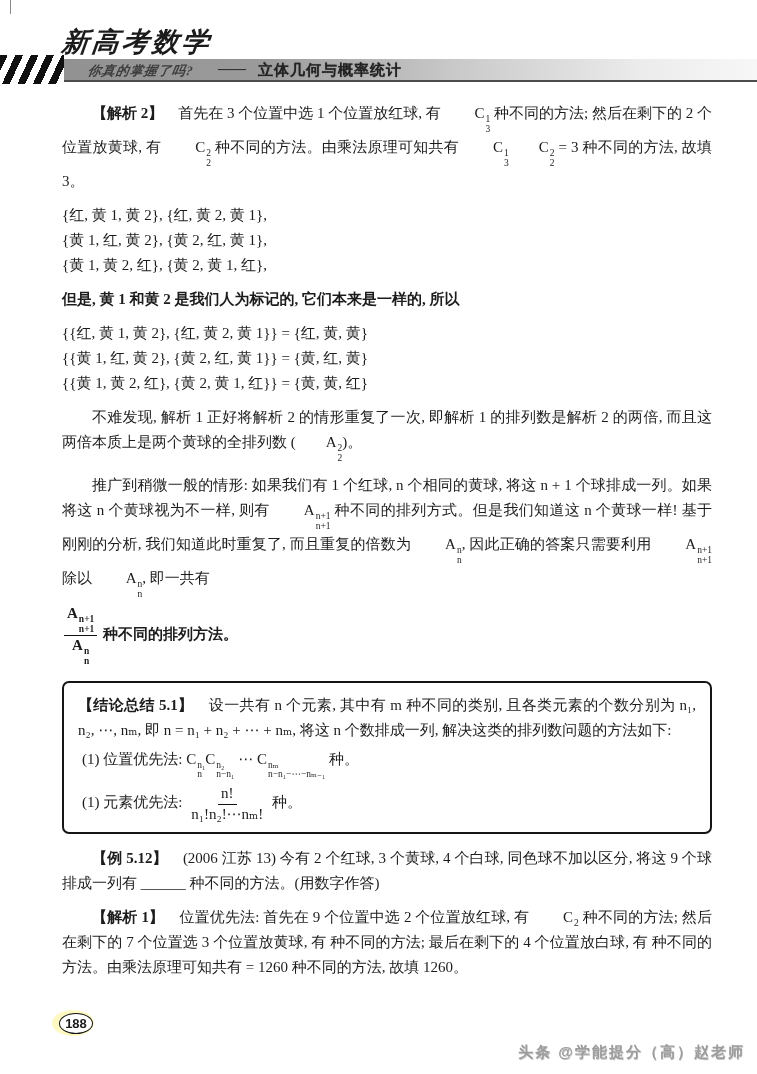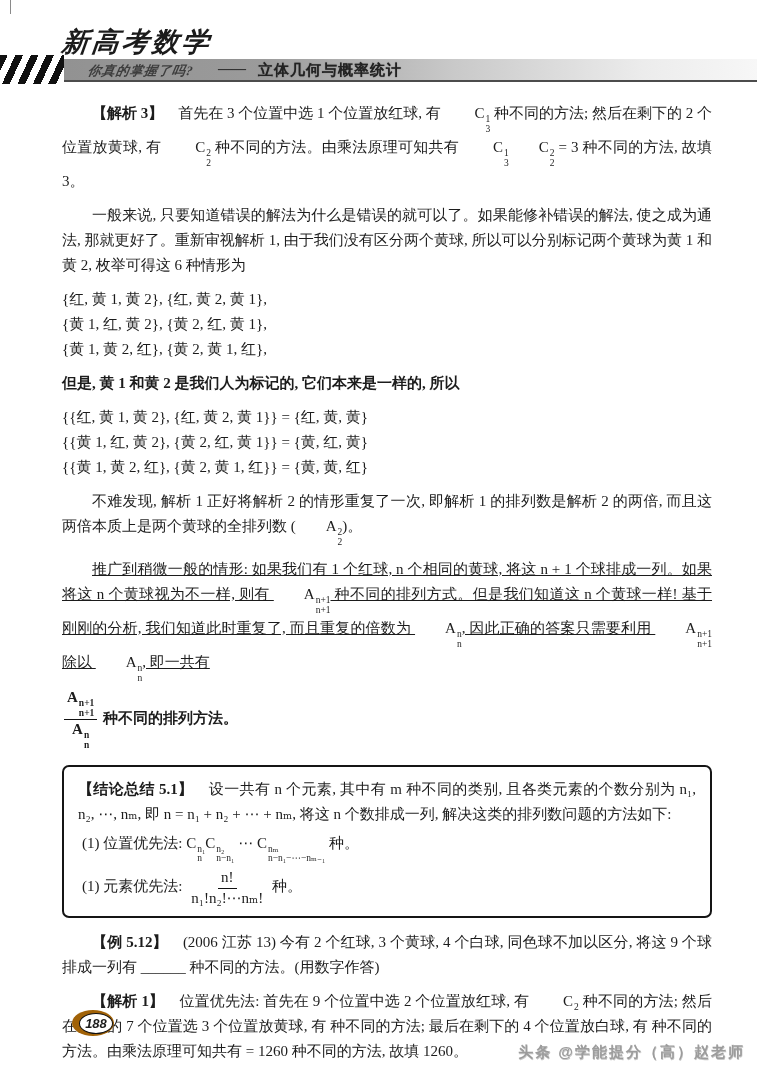--- a/index.html
+++ b/index.html
@@ -50,21 +50,21 @@
   .frac .num{border-bottom:1.4px solid #111;padding:0 3px;}
   .frac .den{padding:0 3px;}
   
   .concl-box{
     margin:14px 0 12px 0;border:2.2px solid #151515;border-radius:7px;
     padding:8px 14px 4px 14px;
   }
   .concl-box .boxp{margin:2px 0;text-align:justify;}
   .boxitem{margin:4px 4px;}
   
-  .page-badge{position:absolute;left:72px;top:1010px;width:42px;height:26px;background:#a16207;border-radius:50%;font-style:italic;}
+  .page-badge{position:absolute;left:52px;top:1010px;width:42px;height:26px;background:#fef9c3;border-radius:50%;}
   .page-badge .inner{
     position:absolute;left:7px;top:2.5px;width:32px;height:19px;background:#fff;border-radius:50%;
     border:1.5px solid #101010;display:flex;align-items:center;justify-content:center;
     font-size:13px;font-weight:bold;font-family:"Liberation Sans",sans-serif;
   }
   .watermark{
     position:absolute;right:12px;bottom:12px;
     font-size:15px;font-weight:bold;color:#9c9c9c;letter-spacing:2px;
     font-family:"Liberation Sans",sans-serif;
     text-shadow:0.5px 0.5px 0 #c9c9c9;
@@ -80,56 +80,55 @@
   <div class="banner">
     <div class="stripes"></div>
     <span class="script">你真的掌握了吗?</span>
     <span class="dash">——</span>
     <span class="btitle">立体几何与概率统计</span>
   </div>
 </header>
 
 <main>
 
-  <p class="para"><b>【解析 3】</b>　首先在 3 个位置中选 1 个位置放红球, 有 <span class="mss">C<span class="vs">
+  <p class="para"><b>【解析 2】</b>　首先在 3 个位置中选 1 个位置放红球, 有 <span class="mss">C<span class="vs">
           <span class="sp">1</span>
           <span class="sb">3</span>
         </span></span> 种不同的方法; 然后在剩下的 2 个位置放黄球, 有 <span class="mss">C<span class="vs">
           <span class="sp">2</span>
           <span class="sb">2</span>
         </span></span> 种不同的方法。由乘法原理可知共有 <span class="mss">C<span class="vs">
           <span class="sp">1</span>
           <span class="sb">3</span>
         </span></span><span class="mss">C<span class="vs">
           <span class="sp">2</span>
           <span class="sb">2</span>
         </span></span> = 3 种不同的方法, 故填 3。</p>
 
-  <p class="para">一般来说, 只要知道错误的解法为什么是错误的就可以了。如果能修补错误的解法, 使之成为通法, 那就更好了。重新审视解析 1, 由于我们没有区分两个黄球, 所以可以分别标记两个黄球为黄 1 和黄 2, 枚举可得这 6 种情形为</p>
 
   <div class="center-block">
     <div class="cline">{红, 黄 1, 黄 2}, {红, 黄 2, 黄 1},</div>
     <div class="cline">{黄 1, 红, 黄 2}, {黄 2, 红, 黄 1},</div>
     <div class="cline">{黄 1, 黄 2, 红}, {黄 2, 黄 1, 红},</div>
   </div>
 
   <p class="para noindent">但是, 黄 1 和黄 2 是我们人为标记的, 它们本来是一样的, 所以</p>
 
   <div class="center-block">
     <div class="cline">{{红, 黄 1, 黄 2}, {红, 黄 2, 黄 1}} = {红, 黄, 黄}</div>
     <div class="cline">{{黄 1, 红, 黄 2}, {黄 2, 红, 黄 1}} = {黄, 红, 黄}</div>
     <div class="cline">{{黄 1, 黄 2, 红}, {黄 2, 黄 1, 红}} = {黄, 黄, 红}</div>
   </div>
 
   <p class="para">不难发现, 解析 1 正好将解析 2 的情形重复了一次, 即解析 1 的排列数是解析 2 的两倍, 而且这两倍本质上是两个黄球的全排列数 (<span class="mss">A<span class="vs">
           <span class="sp">2</span>
           <span class="sb">2</span>
         </span></span>)。</p>
 
-  <p class="para" style="margin-bottom:4px;text-decoration:underline;">推广到稍微一般的情形: 如果我们有 1 个红球, n 个相同的黄球, 将这 n + 1 个球排成一列。如果将这 n 个黄球视为不一样, 则有 <span class="mss">A<span class="vs">
+  <p class="para" style="margin-bottom:4px;">推广到稍微一般的情形: 如果我们有 1 个红球, n 个相同的黄球, 将这 n + 1 个球排成一列。如果将这 n 个黄球视为不一样, 则有 <span class="mss">A<span class="vs">
           <span class="sp">n+1</span>
           <span class="sb">n+1</span>
         </span></span> 种不同的排列方式。但是我们知道这 n 个黄球一样! 基于刚刚的分析, 我们知道此时重复了, 而且重复的倍数为 <span class="mss">A<span class="vs">
           <span class="sp">n</span>
           <span class="sb">n</span>
         </span></span>, 因此正确的答案只需要利用 <span class="mss">A<span class="vs">
           <span class="sp">n+1</span>
           <span class="sb">n+1</span>
         </span></span> 除以 <span class="mss">A<span class="vs">
           <span class="sp">n</span>

